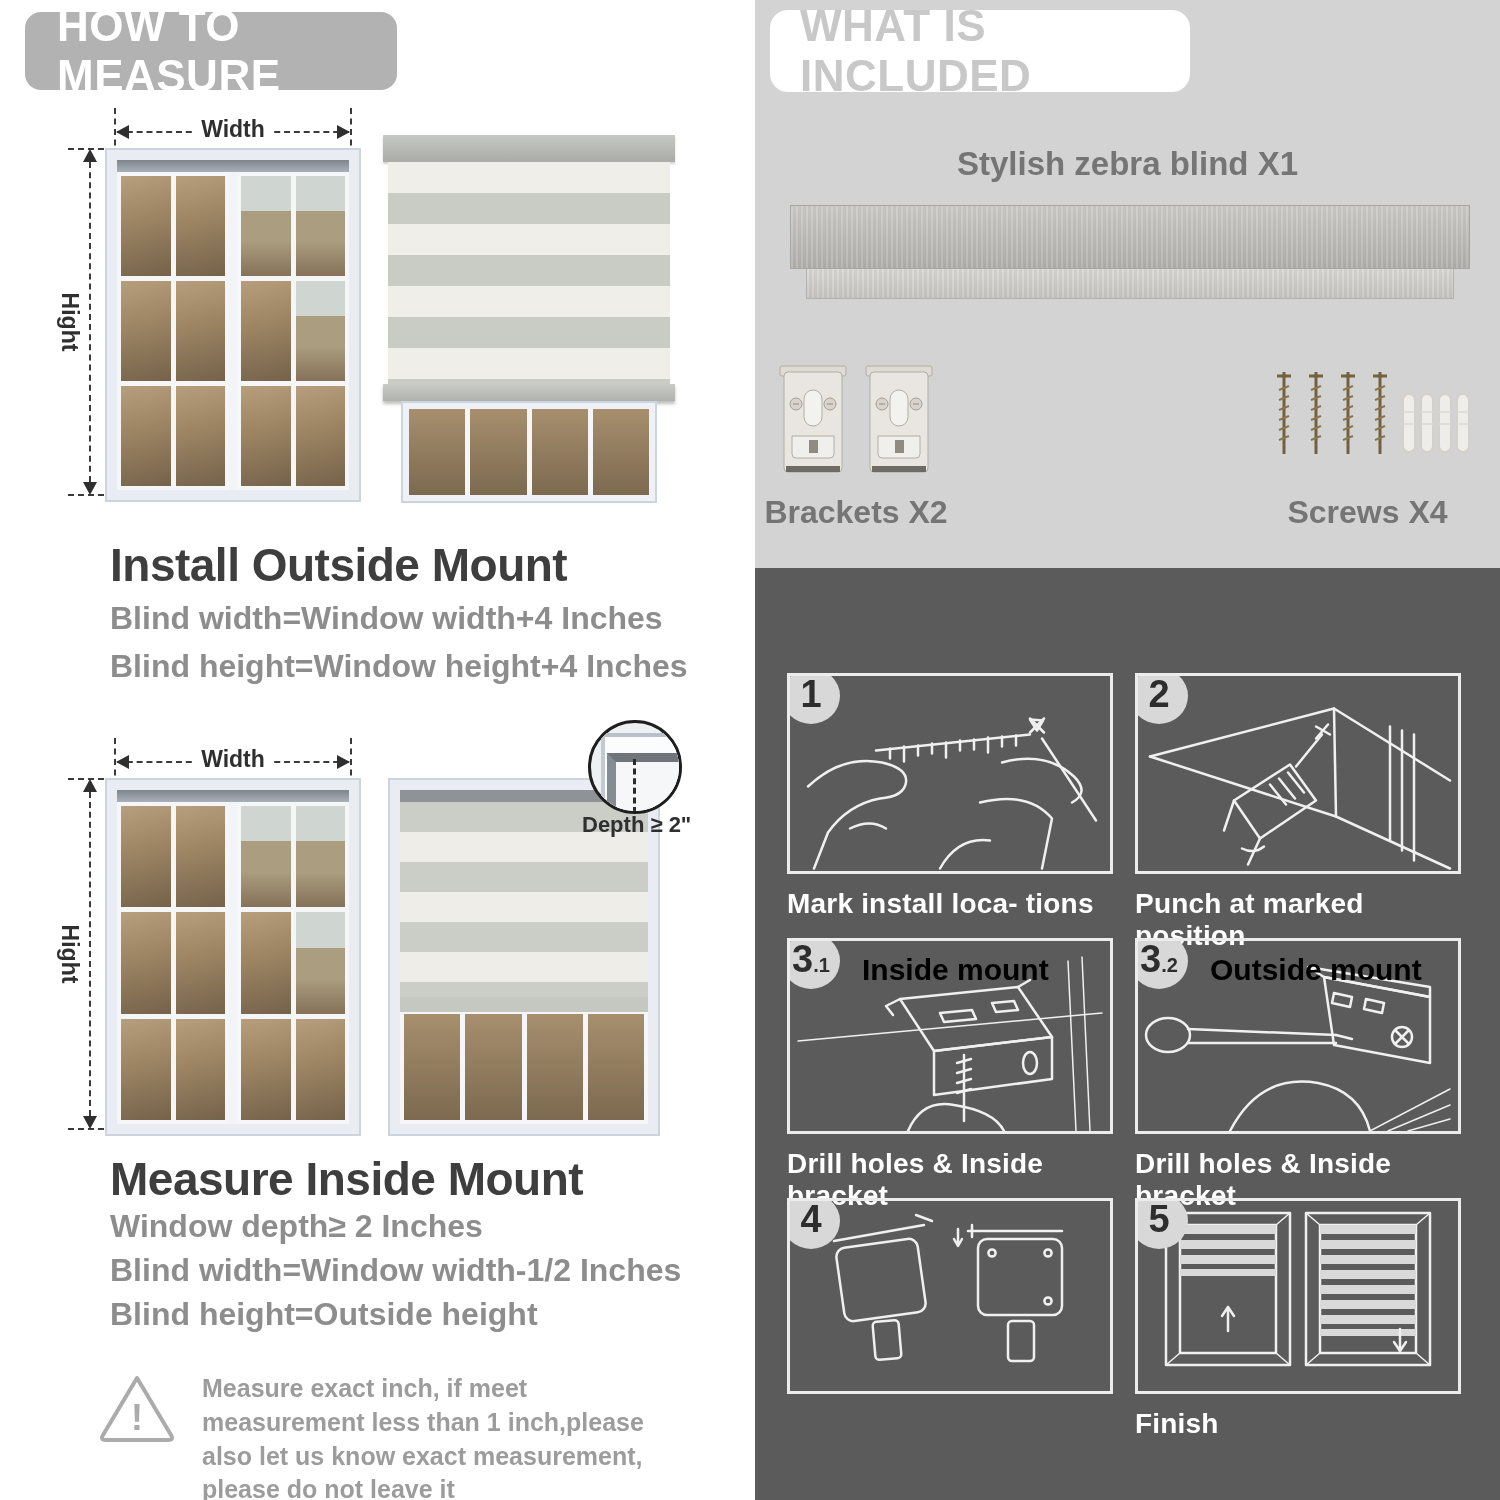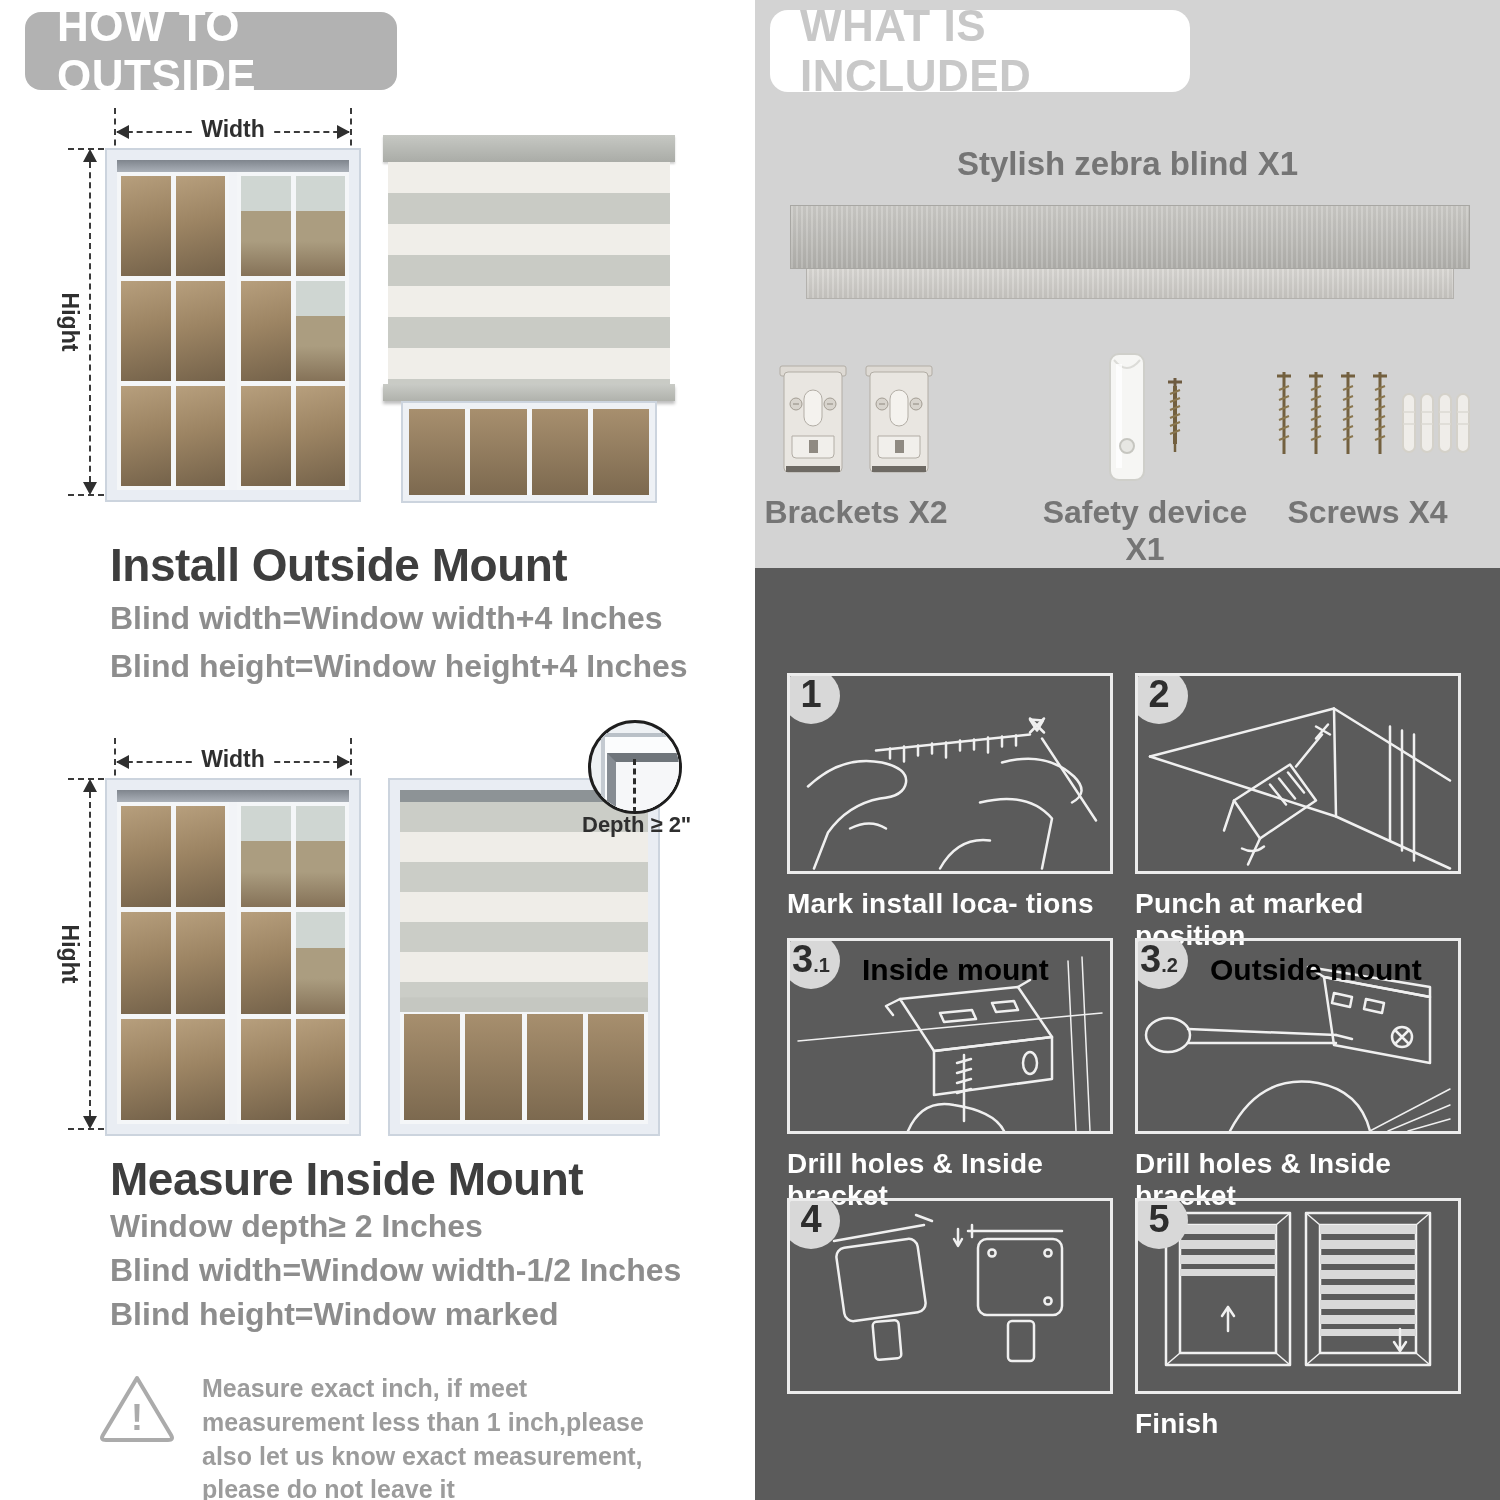--- a/index.html
+++ b/index.html
@@ -123,21 +123,21 @@
   .lineart{fill:none;stroke:#f0f0f0;stroke-width:2.5;stroke-linecap:round;stroke-linejoin:round;}
 </style>
 </head>
 <body>
 
 <div class="canvas">
 
   <div class="panel-light"></div>
   <div class="panel-dark"></div>
 
-  <div class="hdr" id="hdr-measure">HOW TO OUTSIDE</div>
+  <div class="hdr" id="hdr-measure">HOW TO MEASURE</div>
 
   <div class="width-annot" id="wa1">
     <div class="tick l"></div>
     <div class="tick r"></div>
     <div class="line"></div>
     <div class="ah l"></div>
     <div class="ah r"></div>
     <div class="lbl">Width</div>
   </div>
 
@@ -253,21 +253,21 @@
   <div id="dcircle">
     <div class="dc-l2"></div>
     <div class="dc-l"></div>
     <div class="dc-dash"></div>
   </div>
   <div id="depth-lbl">Depth ≥ 2"</div>
 
   <div class="sec-title" id="t2">Measure Inside Mount</div>
   <div class="sec-line" id="i-l1">Window depth≥ 2 Inches</div>
   <div class="sec-line" id="i-l2">Blind width=Window width-1/2 Inches</div>
-  <div class="sec-line" id="i-l3">Blind height=Window marked</div>
+  <div class="sec-line" id="i-l3">Blind height=Outside height</div>
 
   <div id="warn">
     <svg width="78" height="74" viewBox="0 0 78 74">
       <path d="M39 6 L73 63 Q76 68 70 68 L8 68 Q2 68 5 63 Z" fill="none" stroke="#ababab" stroke-width="4" stroke-linejoin="round"></path>
       <text x="39" y="58" font-size="36" fill="#ababab" font-family="Liberation Sans, sans-serif" font-weight="bold" text-anchor="middle">!</text>
     </svg>
     <div class="warn-text">Measure exact inch, if meet measurement less than 1 inch,please also let us know exact measurement, please do not leave it</div>
   </div>
 
   <div class="hdr" id="hdr-included">WHAT IS INCLUDED</div>
@@ -296,35 +296,20 @@
         <circle cx="52" cy="42" r="6" fill="#d8d4cd" stroke="#a39d93"></circle>
         <path d="M15 42 h6 M49 42 h6" stroke="#8e887e"></path>
         <path d="M14 74 h42 v18 a4 4 0 0 1 -4 4 h-34 a4 4 0 0 1 -4 -4 z" fill="#f1efeb" stroke="#b2ada5"></path>
         <rect x="31" y="78" width="9" height="13" fill="#8f8a82"></rect>
         <rect x="8" y="104" width="54" height="6" fill="#6e6a64"></rect>
       </svg>
     </div>
     <div class="lbl">Brackets X2</div>
   </div>
 
-  <div class="item" id="item-safety">
-    <div class="art">
-      <svg width="110" height="132" viewBox="0 0 110 132">
-        <rect x="20" y="2" width="34" height="126" rx="9" fill="#f6f6f4" stroke="#cfcfca" stroke-width="2"></rect>
-        <path d="M24 8 q13 16 26 0" fill="none" stroke="#dcdcd8" stroke-width="2"></path>
-        <rect x="26" y="12" width="6" height="104" fill="#ffffff" opacity="0.8"></rect>
-        <circle cx="37" cy="94" r="7" fill="#e7e7e3" stroke="#c6c6c0" stroke-width="2"></circle>
-        <path d="M78 30 h14 M85 26 v8" stroke="#6e5b40" stroke-width="3"></path>
-        <path d="M85 34 v58" stroke="#73603f" stroke-width="4"></path>
-        <path d="M80 42 l10 -4 M80 50 l10 -4 M80 58 l10 -4 M80 66 l10 -4 M80 74 l10 -4 M80 82 l10 -4" stroke="#8a774f" stroke-width="2"></path>
-        <path d="M85 92 l0 8" stroke="#73603f" stroke-width="2.5"></path>
-      </svg>
-    </div>
-    <div class="lbl">Safety device X1</div>
-  </div>
 
   <div class="item" id="item-screws">
     <div class="art">
       <svg width="210" height="126" viewBox="0 0 210 126">
         <g stroke="#73603f" stroke-width="3">
           <path d="M14 18 h14 M21 14 v8 M21 22 v74"></path>
           <path d="M46 18 h14 M53 14 v8 M53 22 v74"></path>
           <path d="M78 18 h14 M85 14 v8 M85 22 v74"></path>
           <path d="M110 18 h14 M117 14 v8 M117 22 v74"></path>
         </g>

